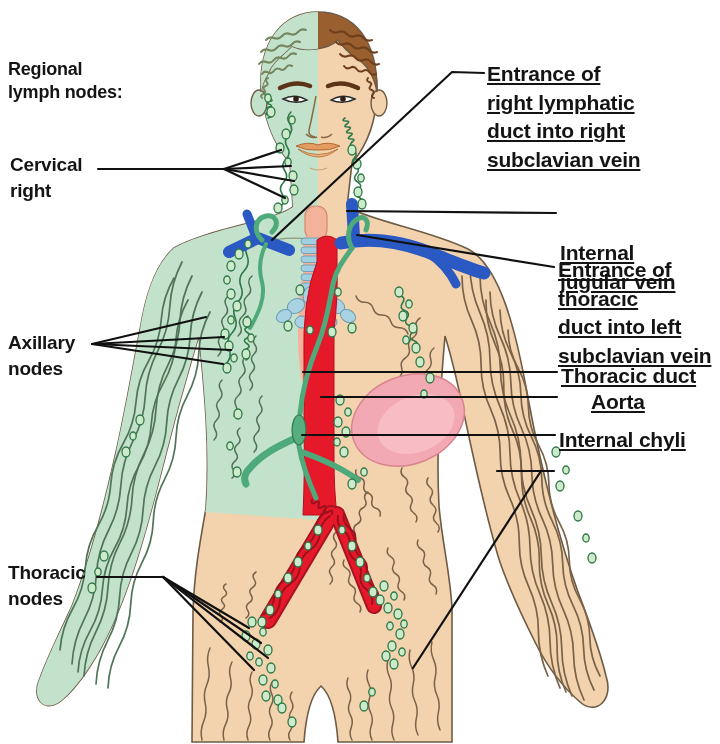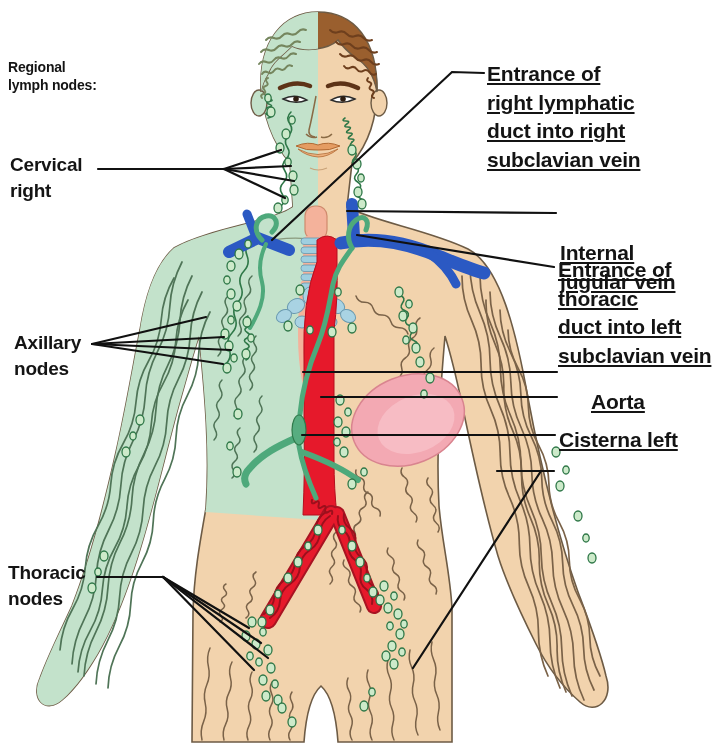--- a/index.html
+++ b/index.html
@@ -1,21 +1,21 @@
 <!DOCTYPE html>
 <html><head>
 <meta charset="utf-8">
 <style>
   html,body{margin:0;padding:0;}
   #stage{position:relative;width:720px;height:744px;background:#ffffff;overflow:hidden;
          font-family:"Liberation Sans",sans-serif;}
   #art{position:absolute;left:0;top:0;z-index:1;}
   .lbl{position:absolute;z-index:2;font-weight:bold;color:#141414;
        white-space:pre-line;line-height:1.36;letter-spacing:-0.2px;}
-  .lbl.title{font-size:14px;line-height:1.3;}
+  .lbl.title{font-size:18px;line-height:1.3;}
   .lbl.left{font-size:19px;}
   .lbl.right{font-size:21px;text-decoration:underline;}
 </style>
 </head>
 <body>
 
 <div id="stage">
 
 <svg id="art" width="720" height="744" viewBox="0 0 720 744">
   <defs>
@@ -346,30 +346,31 @@
     <path d="M 555,435 L 302,435"></path>
     <path d="M 554,471 L 497,471"></path>
     <path d="M 541,471 L 413,668"></path>
   </g>
 </svg>
 
 <div class="lbl title" style="left:8px;top:58px;">Regional
 lymph nodes:</div>
 <div class="lbl left" style="left:10px;top:152px;">Cervical
 right</div>
-<div class="lbl left" style="left:14px;top:330px;">Axillary
+<div class="lbl left" style="left:8px;top:330px;">Axillary
 nodes</div>
 <div class="lbl left" style="left:8px;top:560px;">Thoracic
 nodes</div>
 <div class="lbl right" style="left:487px;top:60px;">Entrance of
 right lymphatic
 duct into right
 subclavian vein</div>
 <div class="lbl right" style="left:560px;top:201px;margin-top:38px;">Internal
 jugular vein</div>
 <div class="lbl right" style="left:558px;top:256px;">Entrance of
 thoracic
 duct into left
 subclavian vein</div>
+<div class="lbl right" style="left:561px;top:362px;">Thoracic duct</div>
 <div class="lbl right" style="left:591px;top:388px;">Aorta</div>
-<div class="lbl right" style="left:559px;top:426px;">Cisterna left</div>
+<div class="lbl right" style="left:559px;top:426px;">Internal chyli</div>
 
 </div>
 
 </body></html>

